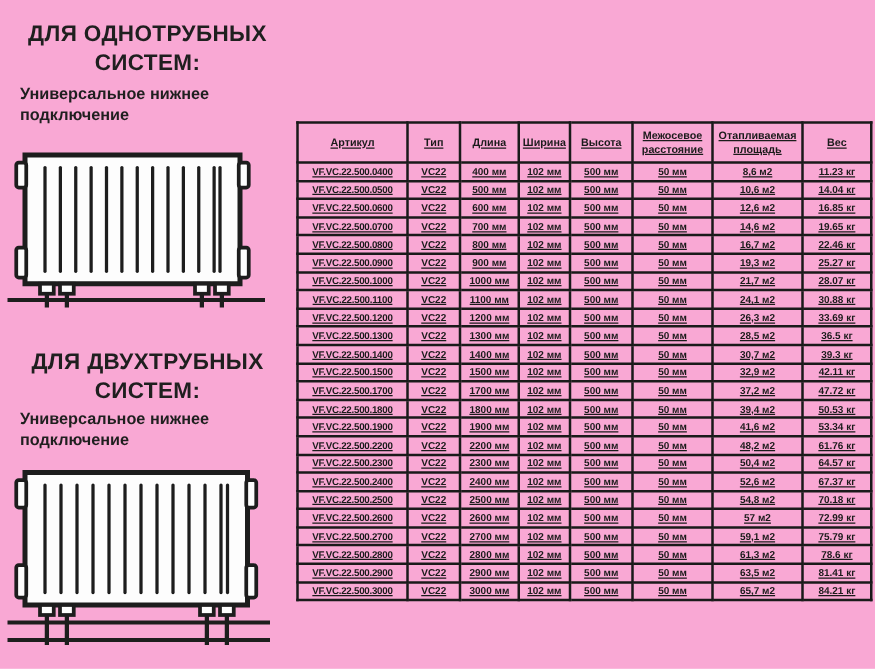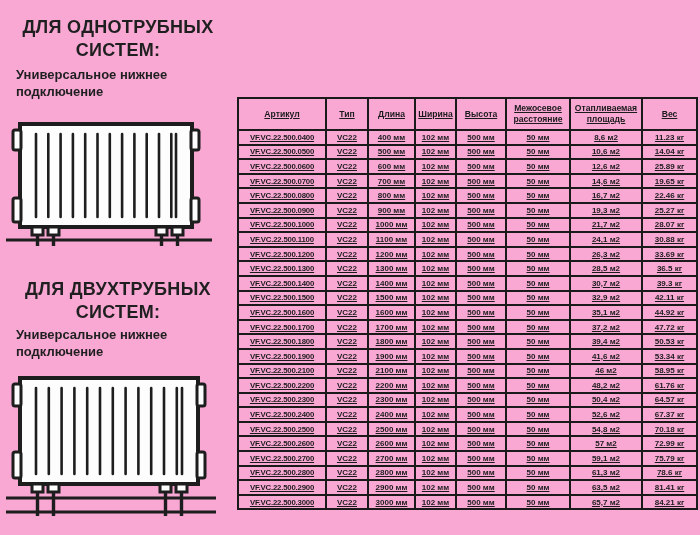--- a/index.html
+++ b/index.html
@@ -205,21 +205,21 @@
             <td>14.04 кг</td>
           </tr>
           <tr>
             <td>VF.VC.22.500.0600</td>
             <td>VC22</td>
             <td>600 мм</td>
             <td>102 мм</td>
             <td>500 мм</td>
             <td>50 мм</td>
             <td>12,6 м2</td>
-            <td>25.89 кг</td>
+            <td>16.85 кг</td>
           </tr>
           <tr>
             <td>VF.VC.22.500.0700</td>
             <td>VC22</td>
             <td>700 мм</td>
             <td>102 мм</td>
             <td>500 мм</td>
             <td>50 мм</td>
             <td>14,6 м2</td>
             <td>19.65 кг</td>
@@ -298,30 +298,20 @@
             <td>VF.VC.22.500.1500</td>
             <td>VC22</td>
             <td>1500 мм</td>
             <td>102 мм</td>
             <td>500 мм</td>
             <td>50 мм</td>
             <td>32,9 м2</td>
             <td>42.11 кг</td>
           </tr>
           <tr>
-            <td>VF.VC.22.500.1600</td>
-            <td>VC22</td>
-            <td>1600 мм</td>
-            <td>102 мм</td>
-            <td>500 мм</td>
-            <td>50 мм</td>
-            <td>35,1 м2</td>
-            <td>44.92 кг</td>
-          </tr>
-          <tr>
             <td>VF.VC.22.500.1700</td>
             <td>VC22</td>
             <td>1700 мм</td>
             <td>102 мм</td>
             <td>500 мм</td>
             <td>50 мм</td>
             <td>37,2 м2</td>
             <td>47.72 кг</td>
           </tr>
           <tr>
@@ -336,30 +326,20 @@
           </tr>
           <tr>
             <td>VF.VC.22.500.1900</td>
             <td>VC22</td>
             <td>1900 мм</td>
             <td>102 мм</td>
             <td>500 мм</td>
             <td>50 мм</td>
             <td>41,6 м2</td>
             <td>53.34 кг</td>
-          </tr>
-          <tr>
-            <td>VF.VC.22.500.2100</td>
-            <td>VC22</td>
-            <td>2100 мм</td>
-            <td>102 мм</td>
-            <td>500 мм</td>
-            <td>50 мм</td>
-            <td>46 м2</td>
-            <td>58.95 кг</td>
           </tr>
           <tr>
             <td>VF.VC.22.500.2200</td>
             <td>VC22</td>
             <td>2200 мм</td>
             <td>102 мм</td>
             <td>500 мм</td>
             <td>50 мм</td>
             <td>48,2 м2</td>
             <td>61.76 кг</td>

